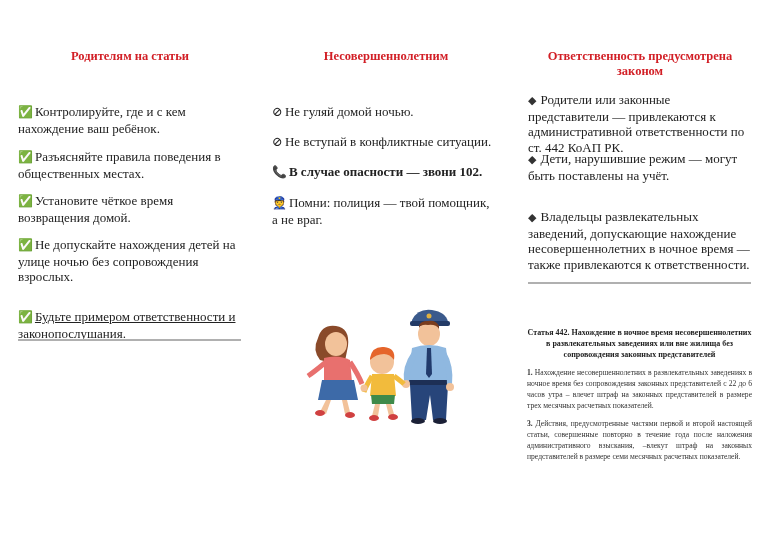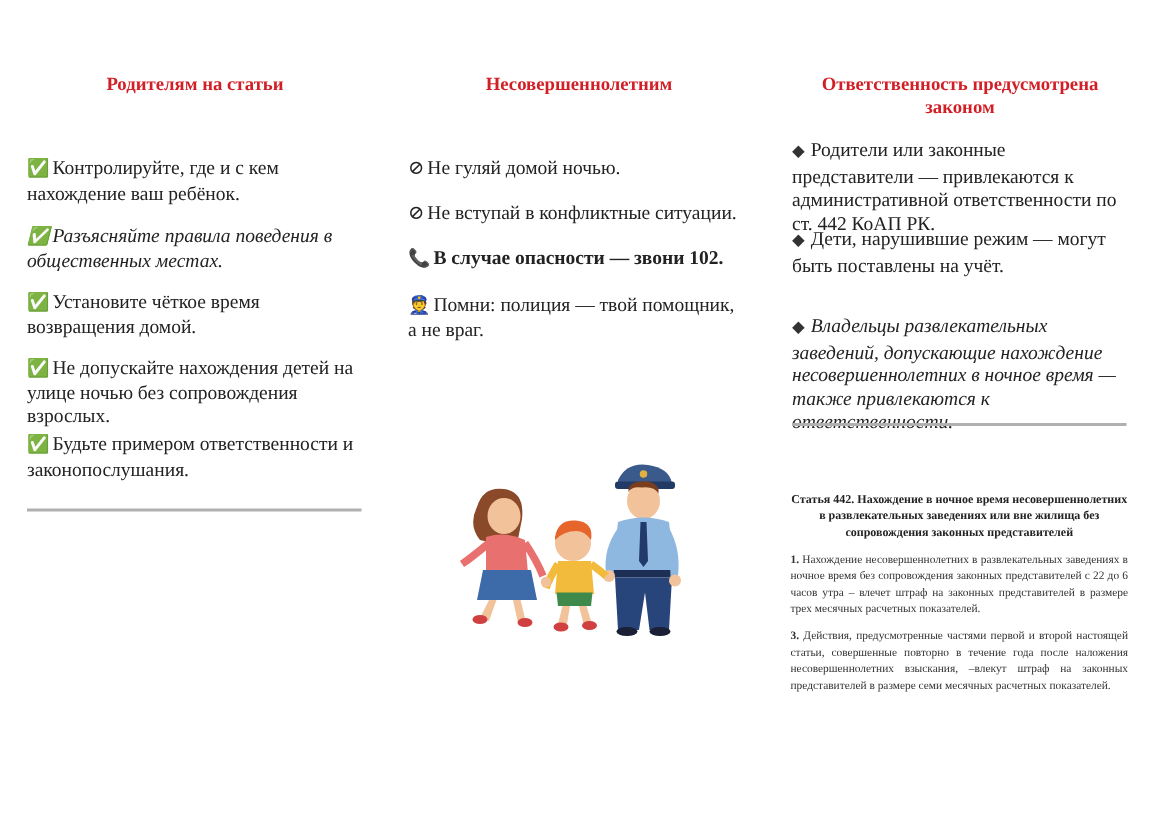--- a/index.html
+++ b/index.html
@@ -41,30 +41,30 @@
 </style>
 </head>
 <body>
 
 <div class="col col-1">
   <div class="heading">Родителям на статьи</div>
 
   <div class="item" style="top:104px;width:224px;">
     <span class="icon check">✅</span><span>Контролируйте, где и с кем нахождение ваш ребёнок.</span>
   </div>
-  <div class="item" style="top:149px;width:224px;font-style:italic;">
+  <div class="item" style="top:149px;width:224px;">
     <span class="icon check">✅</span><span>Разъясняйте правила поведения в общественных местах.</span>
   </div>
   <div class="item" style="top:193px;width:200px;">
     <span class="icon check">✅</span><span>Установите чёткое время возвращения домой.</span>
   </div>
   <div class="item" style="top:237px;width:230px;">
     <span class="icon check">✅</span><span>Не допускайте нахождения детей на улице ночью без сопровождения взрослых.</span>
   </div>
-  <div class="item" style="top:288px;width:230px;">
+  <div class="item" style="top:309px;width:230px;text-decoration:underline;">
     <span class="icon check">✅</span><span>Будьте примером ответственности и законопослушания.</span>
   </div>
 
   <div class="rule" style="top:339px;left:0;width:223px;"></div>
 </div>
 
 <div class="col col-2">
   <div class="heading">Несовершеннолетним</div>
 
   <div class="item" style="top:104px;width:228px;">
@@ -131,24 +131,24 @@
 
 <div class="col col-3">
   <div class="heading">Ответственность предусмотрена законом</div>
 
   <div class="item" style="top:92px;width:224px;">
     <span class="icon diamond">◆</span><span>Родители или законные представители — привлекаются к административной ответственности по ст. 442 КоАП РК.</span>
   </div>
   <div class="item" style="top:151px;width:224px;">
     <span class="icon diamond">◆</span><span>Дети, нарушившие режим — могут быть поставлены на учёт.</span>
   </div>
-  <div class="item" style="top:209px;width:224px;font-style:italic;">
+  <div class="item" style="top:209px;width:224px;">
     <span class="icon diamond">◆</span><span>Владельцы развлекательных заведений, допускающие нахождение несовершеннолетних в ночное время — также привлекаются к ответственности.</span>
   </div>
 
   <div class="rule" style="top:282px;left:0;width:223px;"></div>
 </div>
 
 <div class="law-box">
   <div class="law-title">Статья 442. Нахождение в ночное время несовершеннолетних в развлекательных заведениях или вне жилища без сопровождения законных представителей</div>
   <div class="law-para"><b>1.</b> <span>Нахождение несовершеннолетних в развлекательных заведениях в ночное время без сопровождения законных представителей с 22 до 6 часов утра – влечет штраф на законных представителей в размере трех месячных расчетных показателей.</span></div>
-  <div class="law-para"><b>3.</b> <span>Действия, предусмотренные частями первой и второй настоящей статьи, совершенные повторно в течение года после наложения несовершеннолетних взыскания, –влекут штраф на законных представителей в размере семи месячных расчетных показателей.</span></div>
+  <div class="law-para"><b>3.</b> <span>Действия, предусмотренные частями первой и второй настоящей статьи, совершенные повторно в течение года после наложения административного взыскания, –влекут штраф на законных представителей в размере семи месячных расчетных показателей.</span></div>
 </div>
 
 </body></html>

